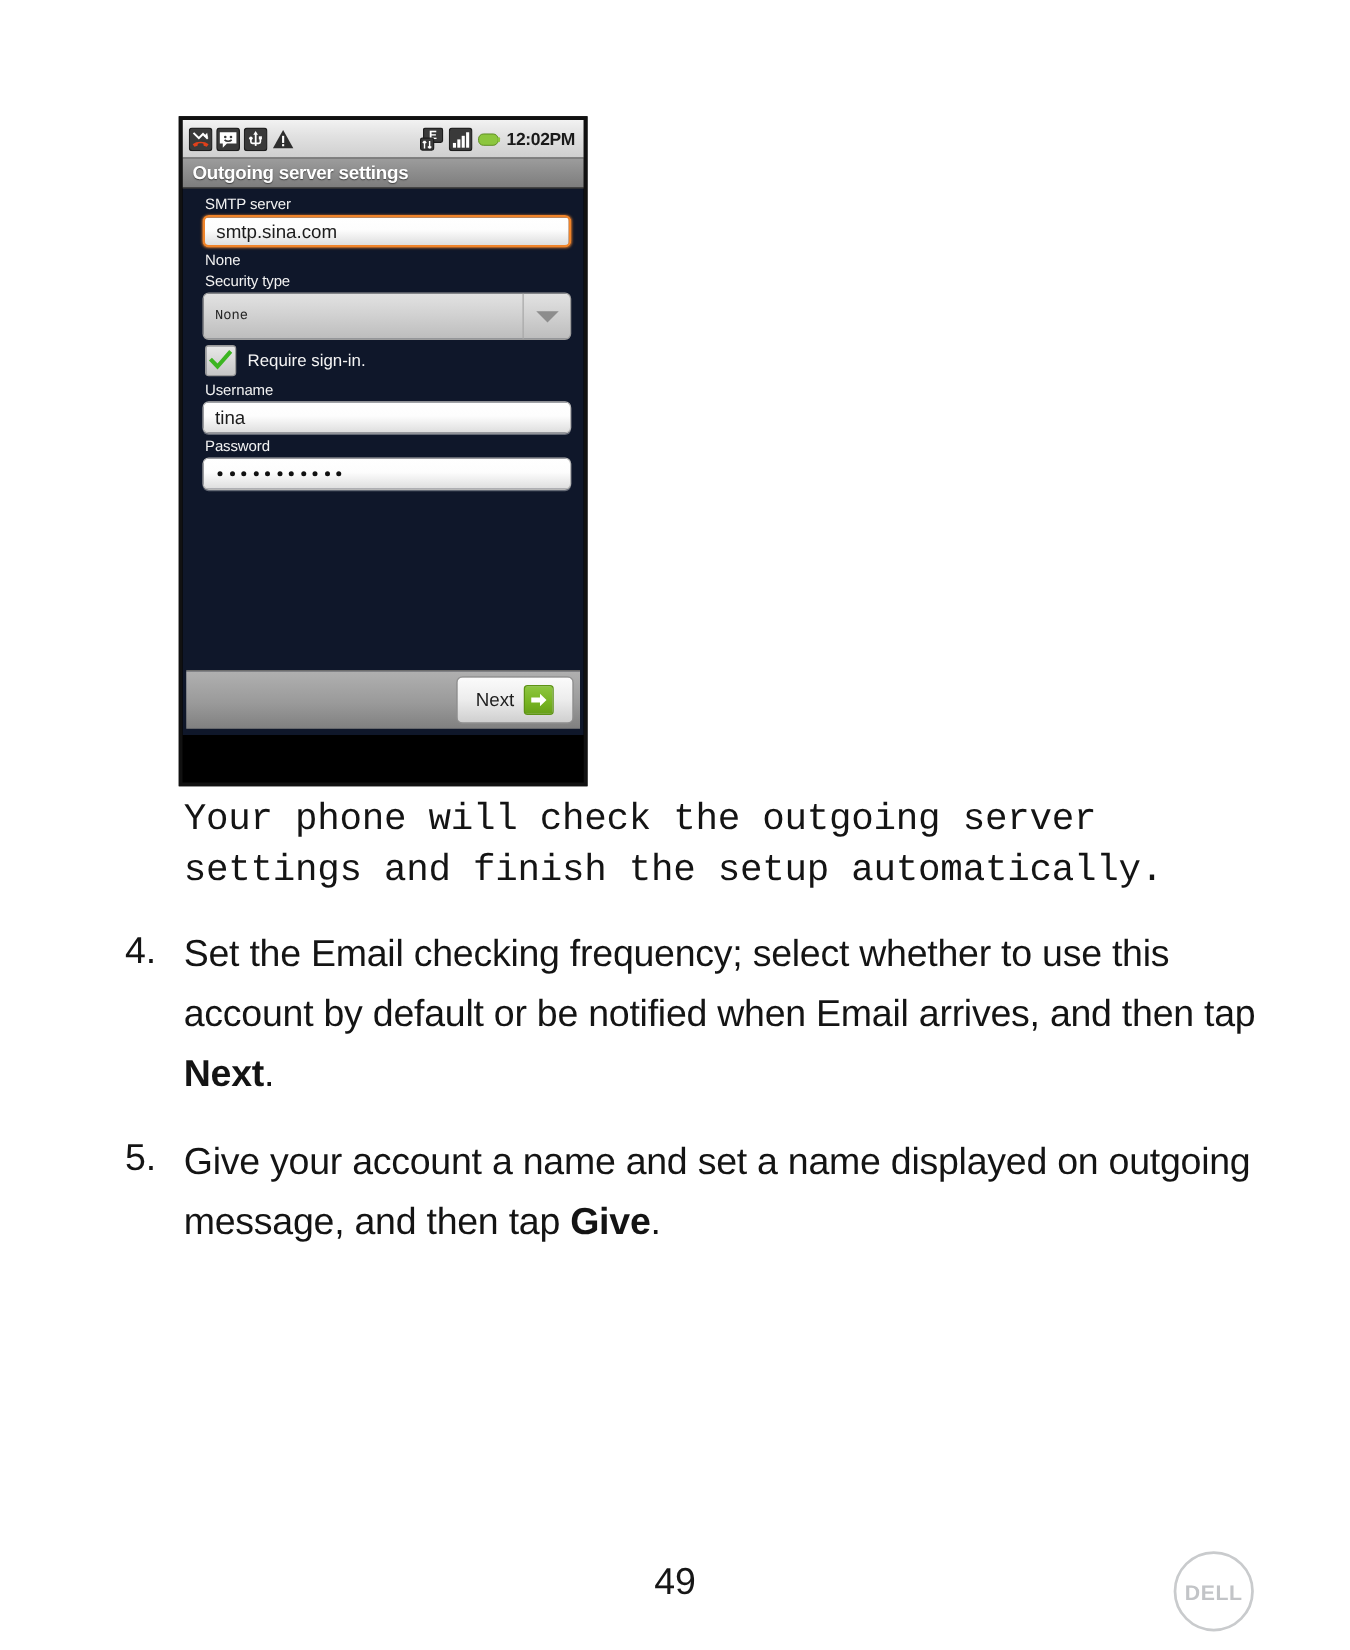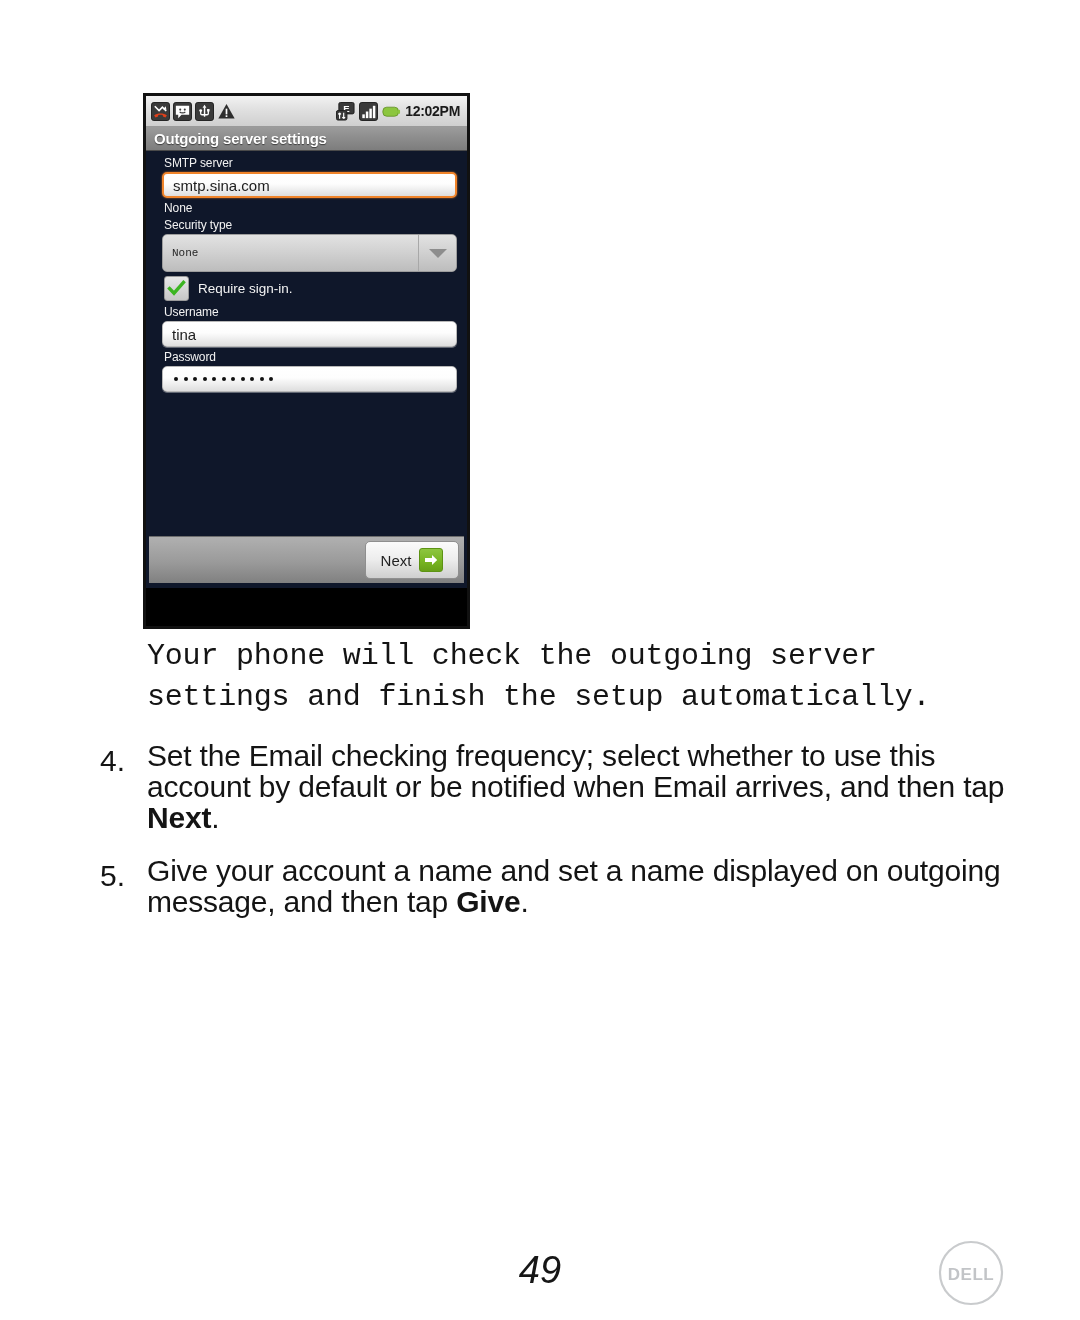--- a/index.html
+++ b/index.html
@@ -252,36 +252,35 @@
   .list-num {
     width: 47px;
     flex: 0 0 47px;
     font-size: 30px;
     line-height: 41px;
     color: #141414;
   }
   .list-body {
     flex: 1;
     font-size: 30px;
-    line-height: 31px;
+    line-height: 48px;
     color: #141414;
     letter-spacing: -0.2px;
   }
   .bold { font-weight: bold; }
 
   
   .page-number {
     position: absolute;
     left: 0;
     top: 1249px;
     width: 1080px;
     text-align: center;
-    font-size: 38px;
+    font-size: 30px;
     color: #161616;
-    font-style: italic;
   }
   .dell-logo {
     position: absolute;
     left: 937px;
     top: 1239px;
     width: 68px;
     height: 68px;
   }
 </style>
 </head>

